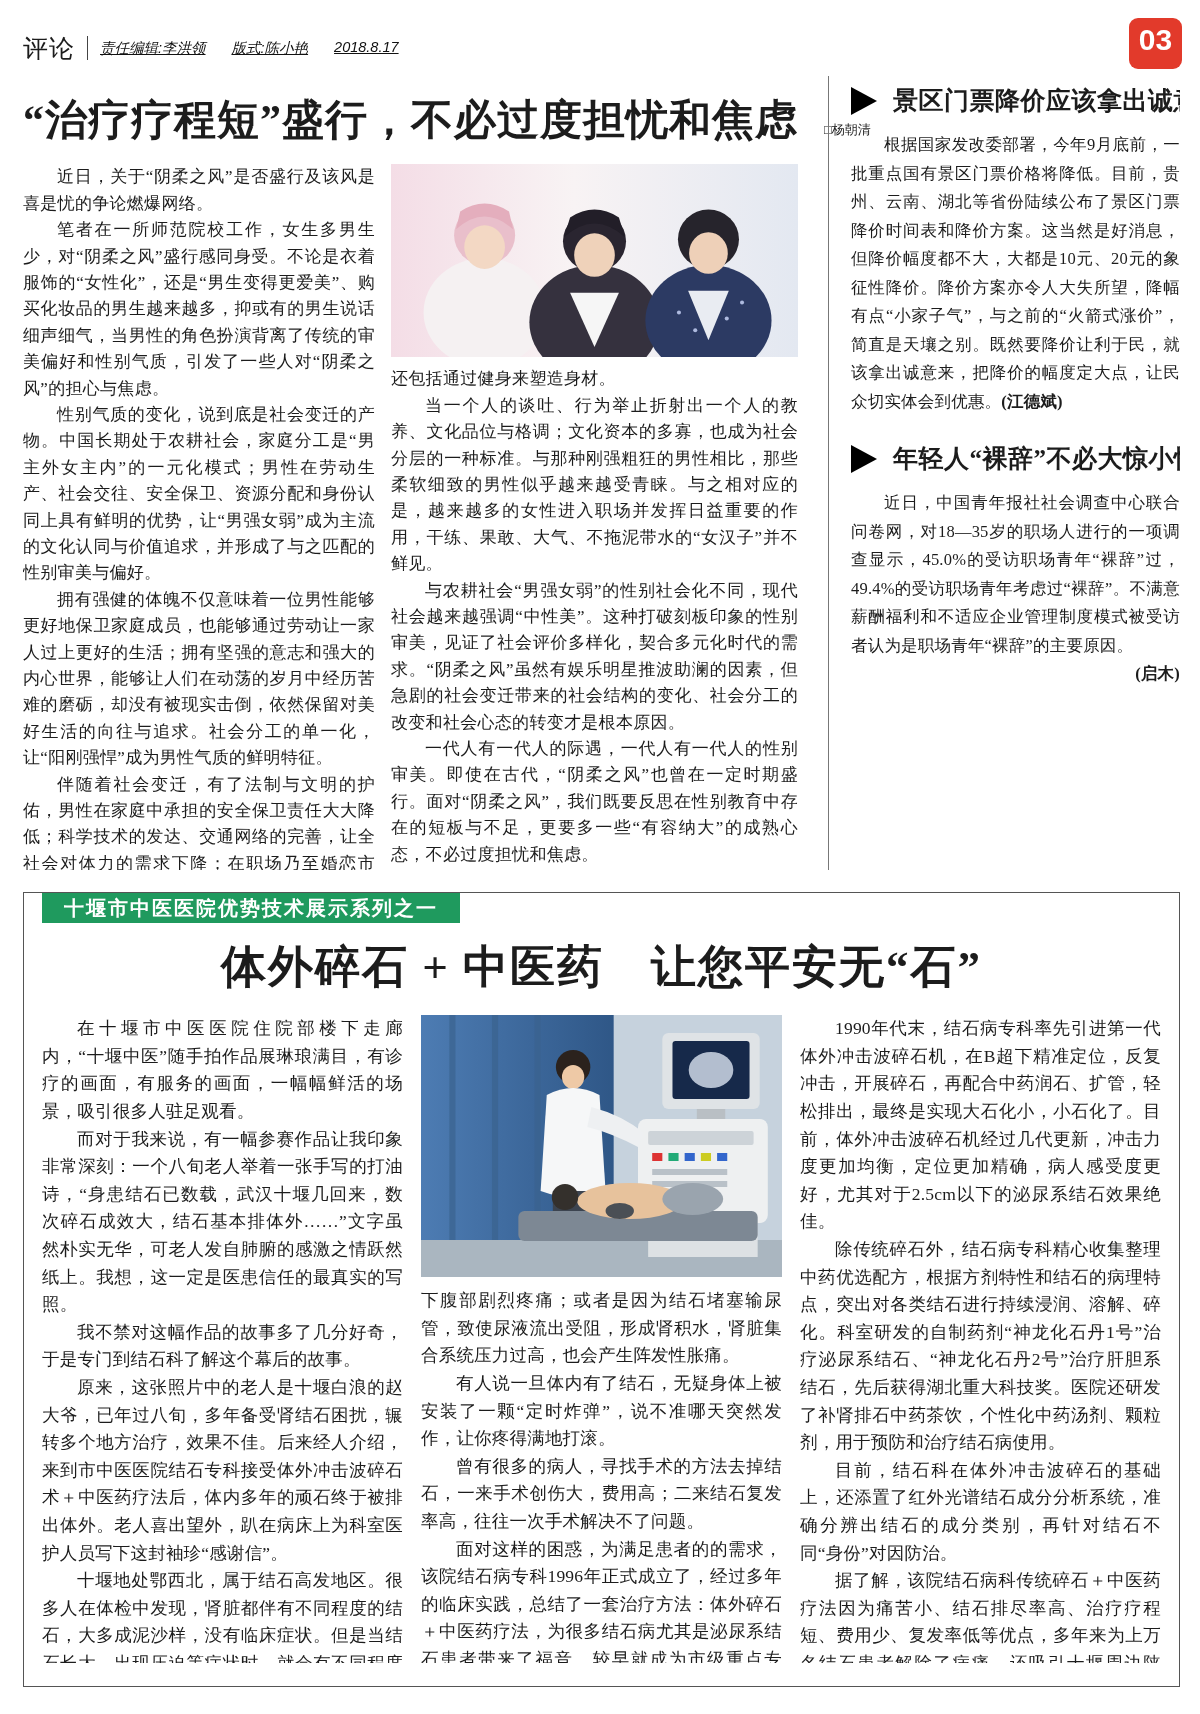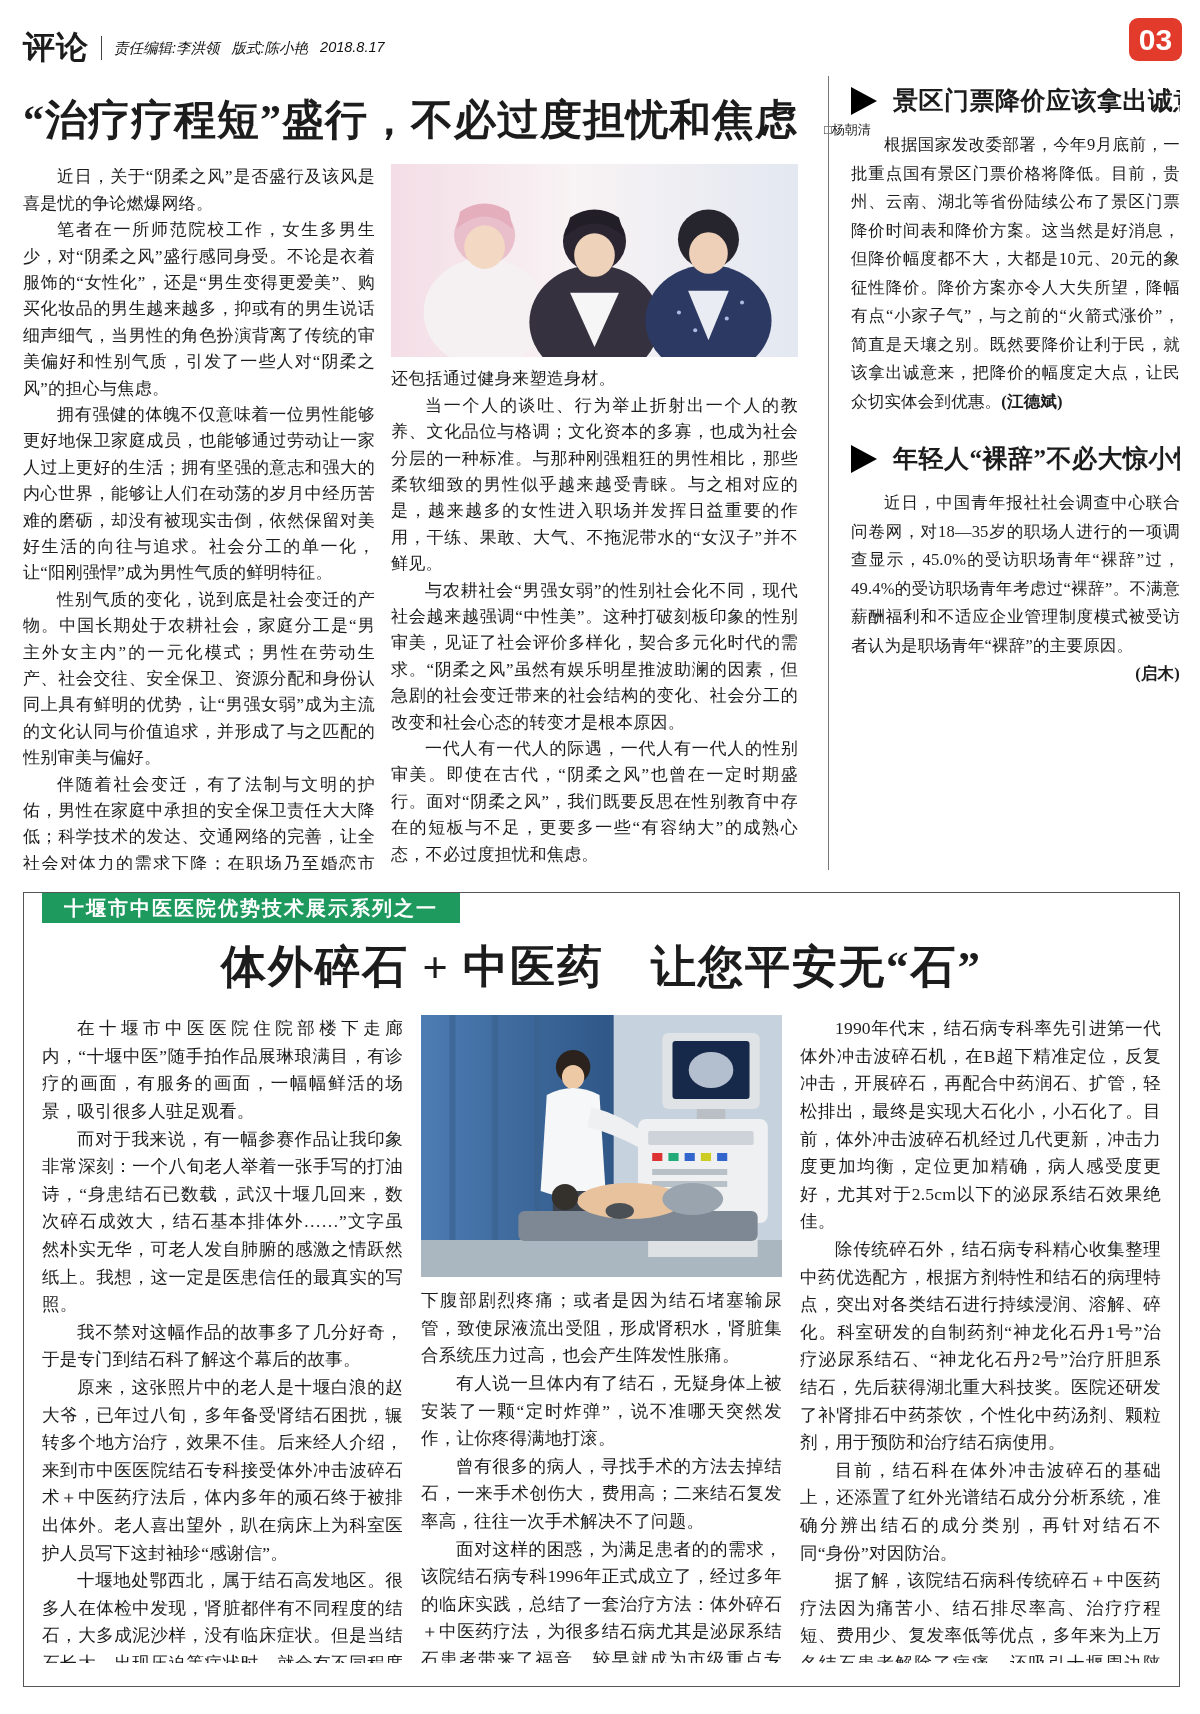--- a/index.html
+++ b/index.html
@@ -8,26 +8,26 @@
     width:1200px;height:1714px;
     box-sizing:border-box;
     padding:20px 20px 0 23px;
     overflow:hidden;
     background:#ffffff;
     color:#1c1c1c;
     font-family:"Liberation Serif","DejaVu Serif",serif;
   }
   
   .masthead{display:flex;align-items:center;gap:12px;margin-top:10px;height:36px;}
-  .section-label{font-family:"Liberation Sans","DejaVu Sans",sans-serif;font-weight:bold;font-size:32px;letter-spacing:1px;}
+  .section-label{font-family:"Liberation Sans","DejaVu Sans",sans-serif;font-weight:normal;font-size:25px;letter-spacing:1px;}
   .masthead .vbar{width:1px;height:24px;background:#444;}
-  .masthead .meta{display:flex;gap:12px;font-size:14.5px;font-style:italic;font-family:"Liberation Sans","DejaVu Sans",sans-serif;color:#111;}
+  .masthead .meta{display:flex;gap:26px;font-size:14.5px;font-style:italic;font-family:"Liberation Sans","DejaVu Sans",sans-serif;color:#111;text-decoration:underline;}
   .page-badge{
     position:absolute;top:18px;right:18px;
-    width:53px;height:43px;border-radius:9px;
+    width:53px;height:51px;border-radius:9px;
     color:#fff;text-align:center;
     font:bold 30px/43px "Liberation Sans","DejaVu Sans",sans-serif;
   }
   
   .top-section{display:grid;grid-template-columns:775px 1fr;margin-top:10px;}
   .main-left{padding-top:4px;}
   .main-headline-row{display:flex;align-items:baseline;margin:16px 0 20px 0;}
   .main-headline{font-size:42px;font-weight:bold;letter-spacing:1px;line-height:1.15;white-space:nowrap;}
   .main-author{font-size:13px;margin-left:26px;white-space:nowrap;}
   .main-cols{display:grid;grid-template-columns:352px 1fr;column-gap:16px;height:706px;overflow:hidden;}
@@ -103,22 +103,22 @@
     <div class="main-left">
       <div class="main-headline-row">
         <span class="main-headline">“治疗疗程短”盛行，不必过度担忧和焦虑</span>
         <span class="main-author">□杨朝清</span>
       </div>
 
       <div class="main-cols">
         <div class="col body-text">
           <p>近日，关于“阴柔之风”是否盛行及该风是喜是忧的争论燃爆网络。</p>
           <p>笔者在一所师范院校工作，女生多男生少，对“阴柔之风”盛行感同身受。不论是衣着服饰的“女性化”，还是“男生变得更爱美”、购买化妆品的男生越来越多，抑或有的男生说话细声细气，当男性的角色扮演背离了传统的审美偏好和性别气质，引发了一些人对“阴柔之风”的担心与焦虑。</p>
+          <p>性别气质的变化，说到底是社会变迁的产物。中国长期处于农耕社会，家庭分工是“男主外女主内”的一元化模式；男性在劳动生产、社会交往、安全保卫、资源分配和身份认同上具有鲜明的优势，让“男强女弱”成为主流的文化认同与价值追求，并形成了与之匹配的性别审美与偏好。</p>
           <p>拥有强健的体魄不仅意味着一位男性能够更好地保卫家庭成员，也能够通过劳动让一家人过上更好的生活；拥有坚强的意志和强大的内心世界，能够让人们在动荡的岁月中经历苦难的磨砺，却没有被现实击倒，依然保留对美好生活的向往与追求。社会分工的单一化，让“阳刚强悍”成为男性气质的鲜明特征。</p>
-          <p>性别气质的变化，说到底是社会变迁的产物。中国长期处于农耕社会，家庭分工是“男主外女主内”的一元化模式；男性在劳动生产、社会交往、安全保卫、资源分配和身份认同上具有鲜明的优势，让“男强女弱”成为主流的文化认同与价值追求，并形成了与之匹配的性别审美与偏好。</p>
           <p>伴随着社会变迁，有了法制与文明的护佑，男性在家庭中承担的安全保卫责任大大降低；科学技术的发达、交通网络的完善，让全社会对体力的需求下降；在职场乃至婚恋市场，斯文、儒雅、细腻、体贴的男性似乎更受欢迎。当颜值成为一种社会资本，一些男性会更加在乎印象管理，这不仅包括衣着服饰，也包括化妆品消费，</p>
         </div>
         <div class="col body-text">
 
           <svg class="photo-celebs" viewBox="0 0 400 195" preserveAspectRatio="none">
             <defs>
               <linearGradient id="cbg" x1="0" y1="0" x2="1" y2="0">
                 <stop offset="0" stop-color="#f4dde6"></stop>
                 <stop offset="0.45" stop-color="#f8f3f4"></stop>
                 <stop offset="1" stop-color="#e3e8f1"></stop>

